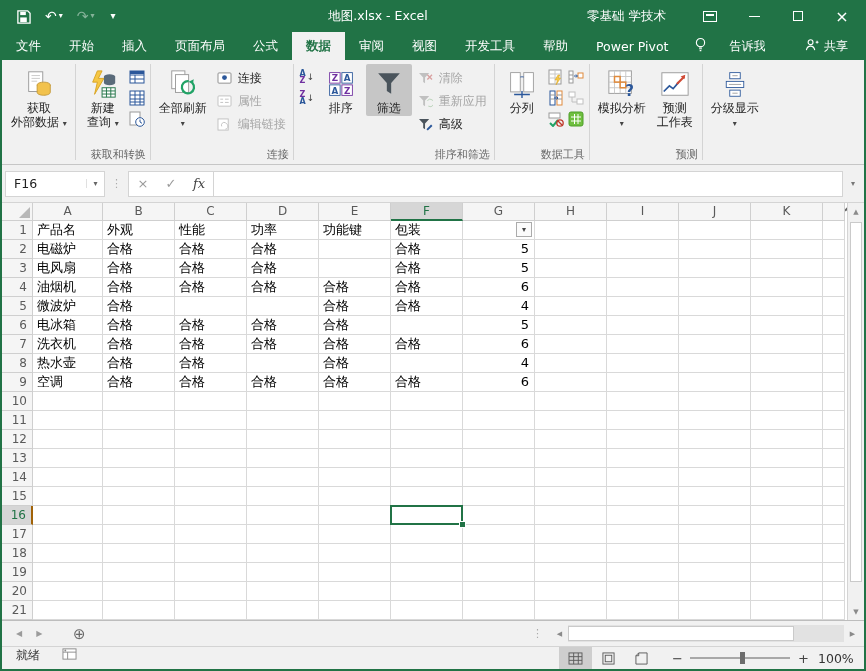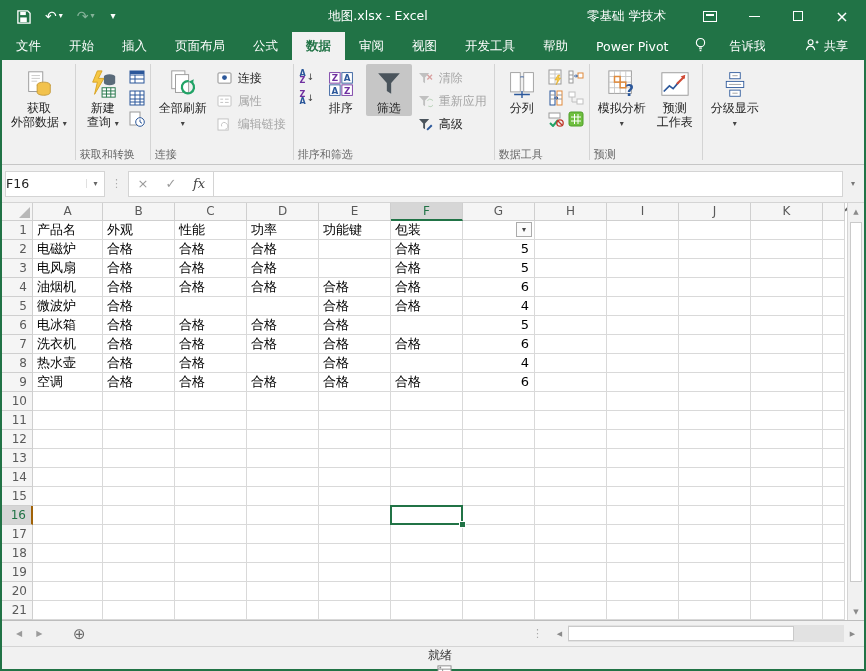--- a/index.html
+++ b/index.html
@@ -26,39 +26,39 @@
   .tabbar { position:absolute; left:0; right:0; top:32px; height:28px; background:#217346; display:flex; align-items:stretch; color:#fff; }
   .rtab { padding:0 14px; display:flex; align-items:center; font-size:12.5px; cursor:default; }
   .rtab.active { background:#f1f1f1; color:#217346; font-weight:bold; }
   .tellme { display:flex; align-items:center; gap:22px; padding:0 12px; }
   .sharebox { margin-left:auto; display:flex; align-items:center; gap:5px; padding-right:16px; }
 
   
   .ribbon { position:absolute; left:0; right:0; top:60px; height:105px; background:#f1f1f1; border-bottom:1px solid #c6c6c6; display:flex; align-items:stretch; padding:2px 2px 0 2px; }
   .rgroup { display:flex; flex-direction:column; padding:0 3px; }
   .rgroup .gbody { flex:1; display:flex; align-items:flex-start; gap:2px; padding-top:2px; }
-  .rgroup .glabel { height:17px; text-align:left; font-size:11px; color:#666; line-height:15px; white-space:nowrap; }
+  .rgroup .glabel { height:17px; text-align:right; font-size:11px; color:#666; line-height:15px; white-space:nowrap; }
   .gsep { width:1px; background:#d4d4d4; margin:2px 1px 4px 1px; }
   .bigbtn { display:flex; flex-direction:column; align-items:center; justify-content:flex-start; padding:3px 4px 1px 4px; min-width:46px; border-radius:2px; }
   .bigbtn .bicon { height:34px; display:flex; align-items:center; justify-content:center; }
   .bigbtn .btext { text-align:center; font-size:12px; line-height:14px; color:#262626; white-space:nowrap; }
   .bigbtn.pressed { background:#c6c6c6; }
   .dd8 { font-size:8px; color:#444; }
   .smallcol { display:flex; flex-direction:column; justify-content:flex-start; gap:3px; padding-top:4px; }
   .smallbtn { display:flex; align-items:center; gap:4px; height:20px; padding:0 3px; font-size:12px; white-space:nowrap; border-radius:2px; }
   .smallbtn.gray, .gray { color:#a6a6a6; }
   .iconb { width:18px; height:18px; display:flex; align-items:center; justify-content:center; }
   .azlet { font-size:8px; font-weight:bold; line-height:7px; display:block; }
   .azwrap { display:flex; align-items:center; gap:1px; }
   .collapse-chev { position:absolute; right:10px; top:146px; width:8px; height:8px; border-left:2px solid #666; border-top:2px solid #666; transform:rotate(45deg); }
 
   
   .formula-row { position:absolute; left:0; right:0; top:165px; height:38px; background:#f1f1f1; border-bottom:1px solid #d4d4d4; display:flex; align-items:center; }
   .namebox { width:100px; height:26px; margin-left:3px; background:#fff; border:1px solid #d4d4d4; display:flex; align-items:center; }
-  .namebox .nval { flex:1; font-size:12.5px; color:#222; }
+  .namebox .nval { flex:1; padding-left:8px; font-size:12.5px; color:#222; }
   .namebox .ndd { width:18px; text-align:center; color:#666; font-size:8px; border-left:1px solid #e0e0e0; }
   .fgrip { color:#ababab; padding:0 6px; font-size:11px; }
   .fbtns { display:flex; align-items:center; height:26px; background:#fff; border:1px solid #d4d4d4; border-right:none; }
   .fbtn { width:28px; text-align:center; color:#9a9a9a; font-size:13px; }
   .fbtn.fx { font-style:italic; font-family:"DejaVu Serif","Liberation Serif",serif; color:#444; }
   .finput { flex:1; height:26px; background:#fff; border:1px solid #d4d4d4; margin-right:2px; }
   .fexpand { width:16px; text-align:center; color:#777; font-size:8px; margin-right:3px; }
 
   
   .sheet { position:absolute; left:0; top:203px; display:grid; grid-template-columns:31px 70px repeat(10,72px) 22px; grid-template-rows:18px repeat(21,19px); background:#fff; }
@@ -89,21 +89,21 @@
   .stab { padding:0 16px; display:flex; align-items:center; font-size:12.5px; color:#333; border-right:1px solid #bdbdbd; }
   .stab.active { background:#fff; color:#217346; font-weight:bold; border-bottom:2px solid #217346; }
   .addsheet { width:46px; display:flex; align-items:center; justify-content:center; color:#6a6a6a; font-size:15px; }
   .sgrip { display:flex; align-items:center; color:#ababab; font-size:11px; padding:0 8px; margin-left:auto; }
   .hscroll { width:310px; display:flex; align-items:center; background:#f1f1f1; margin-right:3px; }
   .hs-btn { width:17px; height:17px; display:flex; align-items:center; justify-content:center; color:#8a8a8a; font-size:7px; }
   .hs-track { flex:1; height:17px; position:relative; background:#e2e2e2; }
   .hs-thumb { position:absolute; left:0; top:1px; bottom:1px; width:82%; background:#fff; border:1px solid #cacaca; }
 
   
-  .statusbar { position:absolute; left:0; right:0; top:646px; height:23px; background:#f1f1f1; border-top:1px solid #d4d4d4; display:flex; align-items:center; font-size:12px; color:#333;flex-direction:column; }
+  .statusbar { position:absolute; left:0; right:0; top:646px; height:23px; background:#f1f1f1; border-top:1px solid #d4d4d4; display:flex; align-items:flex-start; font-size:12px; color:#333; }
   .st-ready { padding-left:14px; }
   .st-macro { margin-left:22px; display:flex; align-items:center; }
   .st-right { margin-left:auto; display:flex; align-items:center; gap:0; }
   .viewbtn { width:33px; height:22px; display:flex; align-items:center; justify-content:center; }
   .viewbtn.active { background:#cecece; }
   .zoomctl { display:flex; align-items:center; gap:8px; margin:0 10px 0 14px; }
   .zminus,.zplus { color:#444; font-size:13px; width:10px; text-align:center; }
   .ztrack { width:100px; height:2px; background:#a8a8a8; position:relative; }
   .zthumb { position:absolute; left:50%; top:-5px; width:5px; height:12px; background:#6d6d6d; }
   .zlevel { width:46px; text-align:right; padding-right:14px; font-size:12.5px; }

